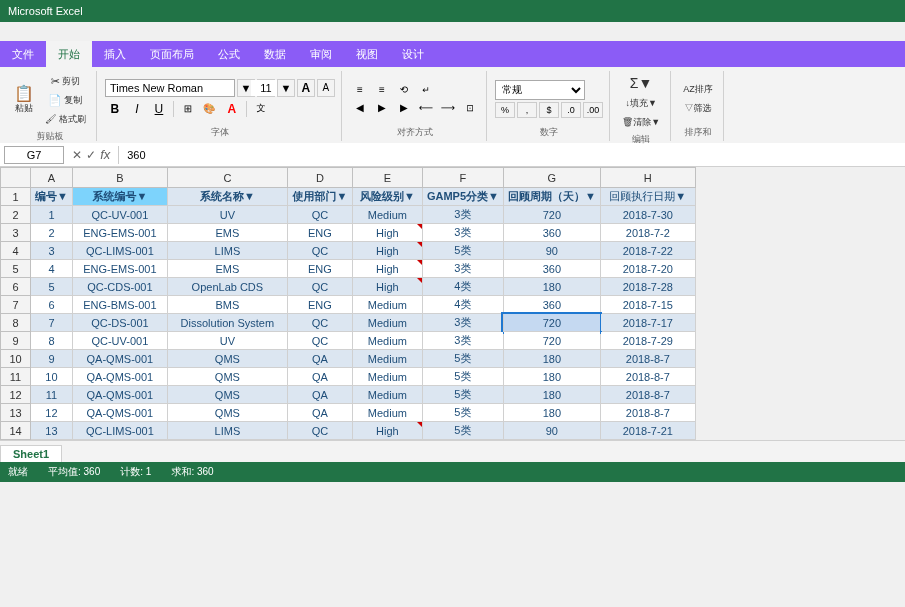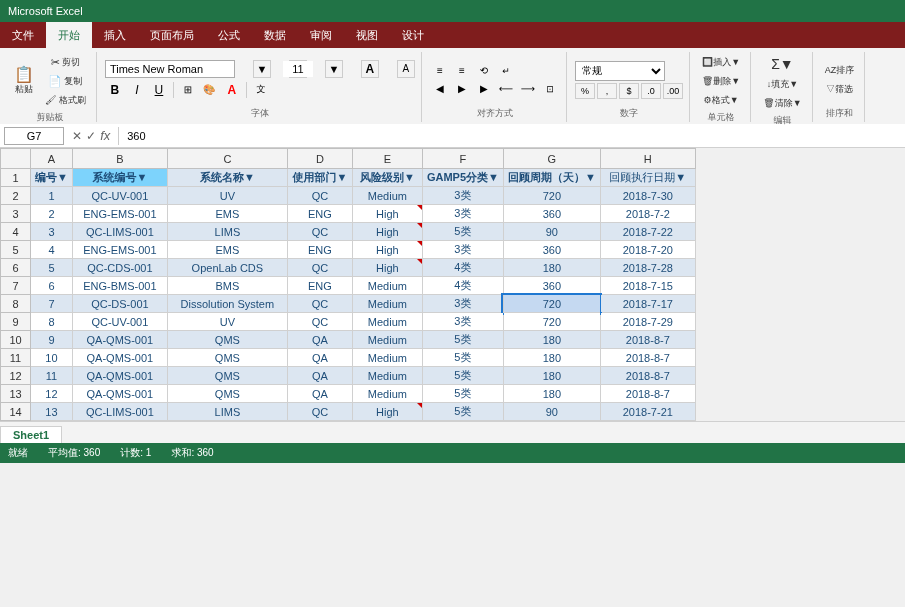--- a/index.html
+++ b/index.html
@@ -11,22 +11,23 @@
       color: white;
       height: 22px;
       display: flex;
       align-items: center;
       padding: 0 8px;
       font-size: 11px;
     }
 
     .ribbon-tabs {
       display: flex;
-      background: #7f1d1d;
+      background: #8b5cf6;
       height: 26px;
+      margin-top: 19px;
     }
 
     .ribbon-tab {
       color: white;
       padding: 0 12px;
       display: flex;
       align-items: center;
       font-size: 11px;
       cursor: pointer;
     }
@@ -88,21 +89,21 @@
 
     .font-box {
       display: flex;
       flex-direction: column;
       gap: 2px;
     }
 
     .font-name-row, .font-size-row {
       display: flex;
       align-items: flex-start;
-      gap: 18px;
+      gap: 2px;
     }
 
     .font-name-input {
       width: 130px;
       height: 18px;
       border: 1px solid #aaa;
       padding: 0 4px;
       font-size: 11px;
       background: white;
     }
@@ -420,30 +421,20 @@
           <div class="num-btn">$</div>
           <div class="num-btn">.0</div>
           <div class="num-btn">.00</div>
         </div>
       </div>
     </div>
     <div class="ribbon-group-label">数字</div>
   </div>
 
 
-  <div class="ribbon-group">
-    <div class="ribbon-group-content">
-      <div style="display:flex;flex-direction:column;gap:2px;">
-        <div class="ribbon-btn" style="font-size:9px;">🔲插入▼</div>
-        <div class="ribbon-btn" style="font-size:9px;">🗑删除▼</div>
-        <div class="ribbon-btn" style="font-size:9px;">⚙格式▼</div>
-      </div>
-    </div>
-    <div class="ribbon-group-label">单元格</div>
-  </div>
 
   <div class="ribbon-group">
     <div class="ribbon-group-content">
       <div style="display:flex;flex-direction:column;gap:2px;">
         <div class="ribbon-btn" style="font-size:14px;">Σ▼</div>
         <div class="ribbon-btn" style="font-size:9px;">↓填充▼</div>
         <div class="ribbon-btn" style="font-size:9px;">🗑清除▼</div>
       </div>
     </div>
     <div class="ribbon-group-label">编辑</div>

